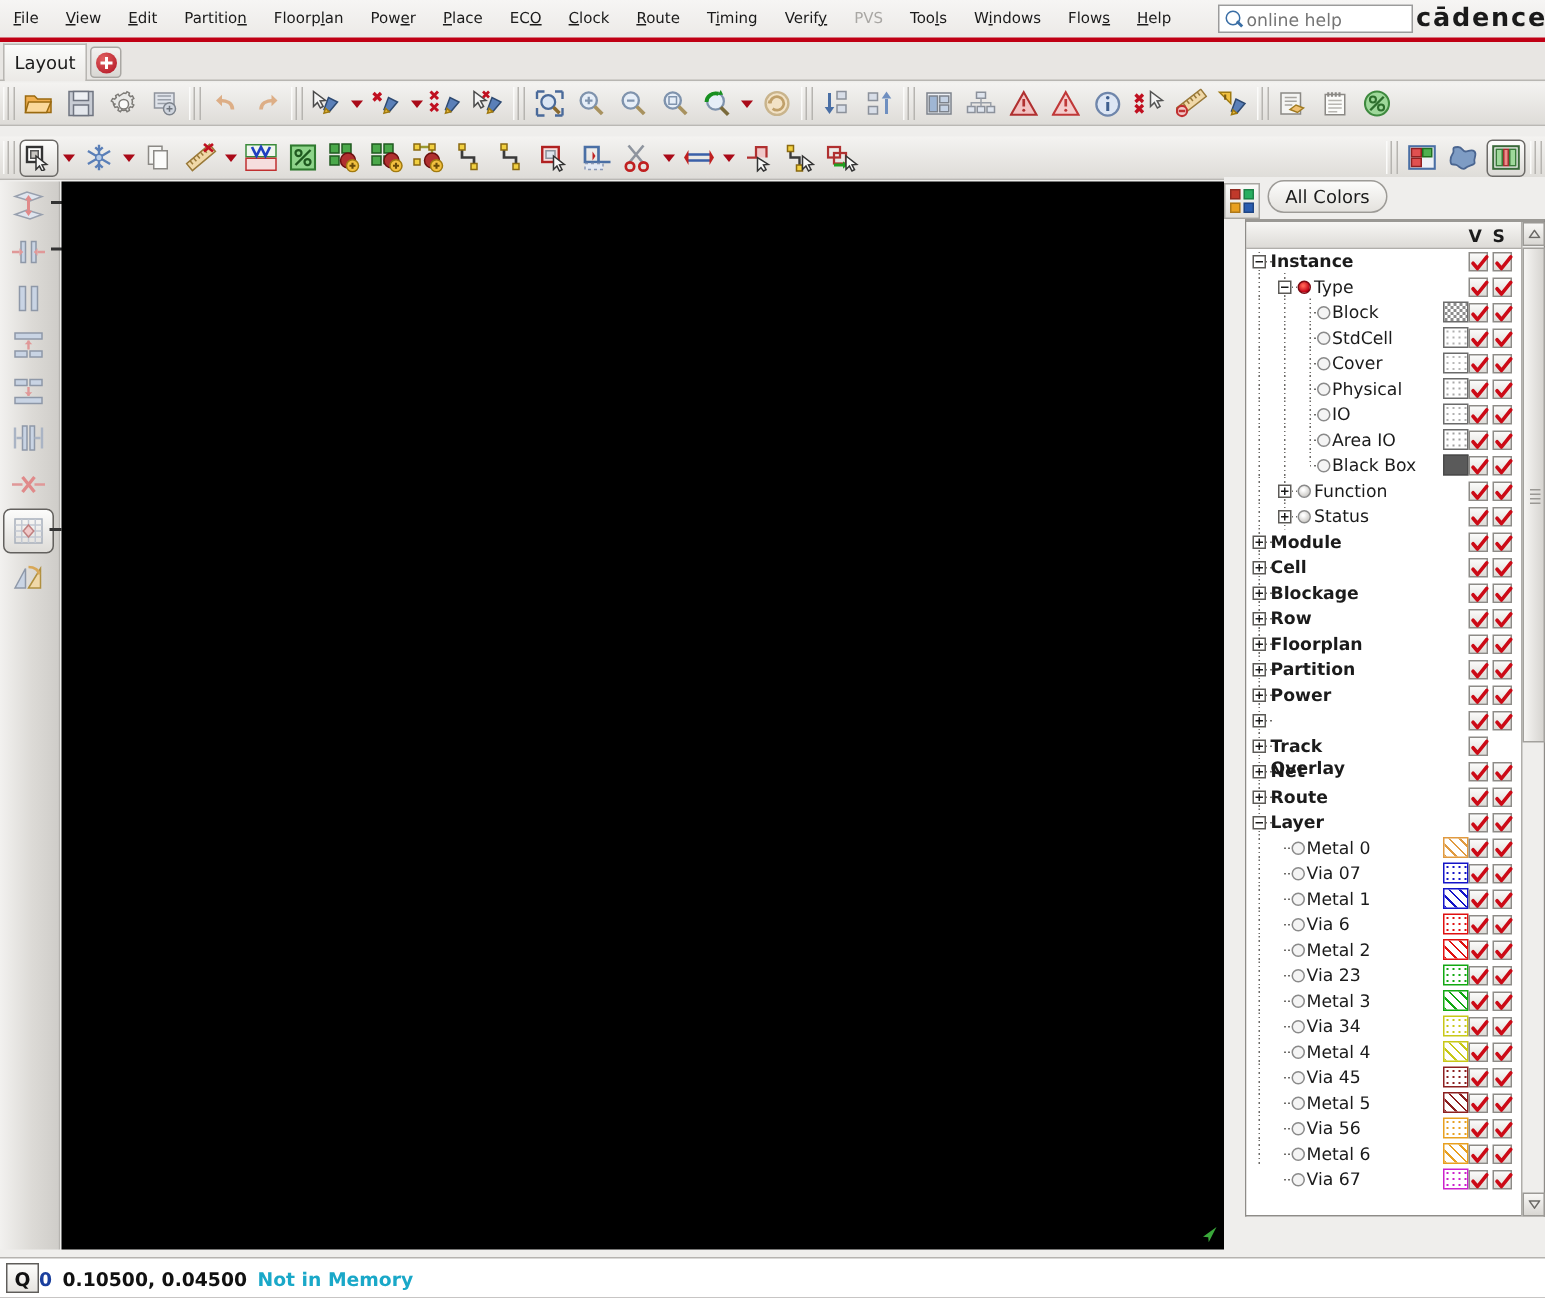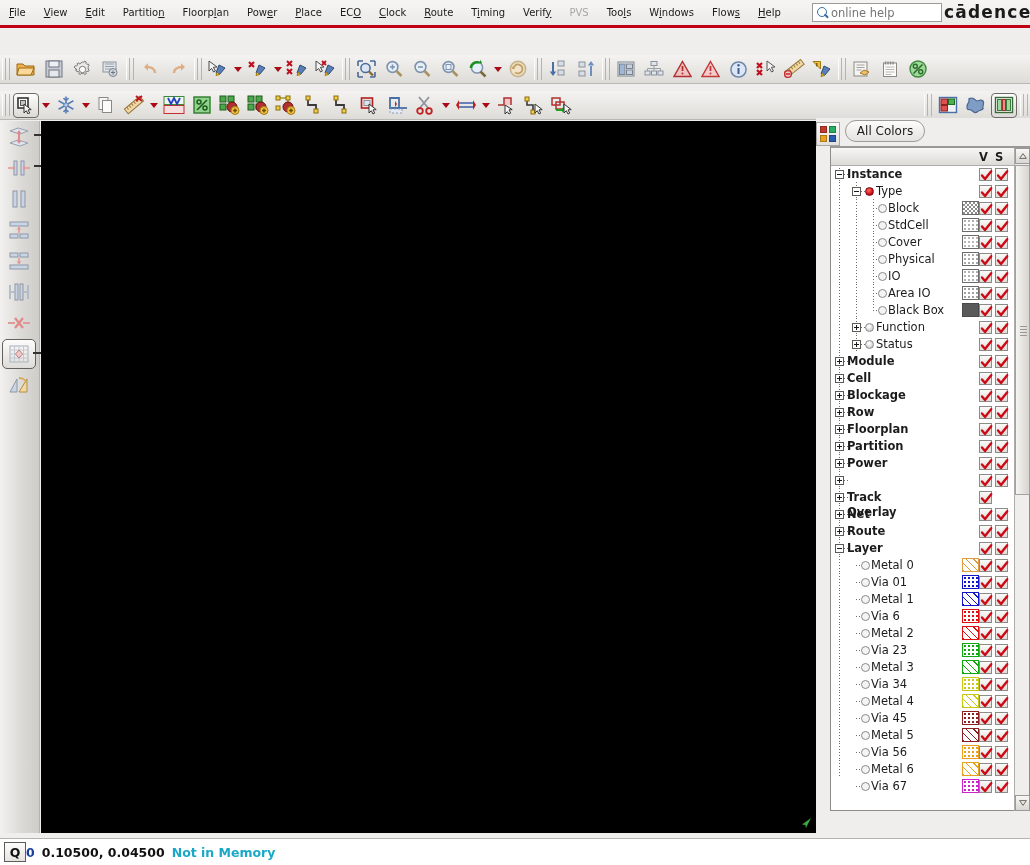--- a/index.html
+++ b/index.html
@@ -323,20 +323,28 @@
       <div class="menu-item"><u>H</u>elp</div>
     </div>
   <div class="menubar-red"></div>
 
   <div class="search-box">
     <span class="mag"></span>
     <input type="text" placeholder="online help" style="">
   </div>
   <div class="brand">cādence</div>
 
+  <div class="tabbar">
+    <div class="tab">
+      <span>Layout</span>
+    </div>
+    <div class="tab-add">
+      <span class="plus-circle"></span>
+    </div>
+  </div>
 
   <div class="toolbar row1">
     <div class="tb-sep"></div>
 
     <div class="tb-btn">
         <svg width="20" height="18" viewBox="0 0 20 18">
       <path d="M1 4h6l2 2h9v9H1z" fill="#f0b050" stroke="#9a6a10"></path>
       <path d="M3 8h15l-3 7H1z" fill="#fbd89a" stroke="#9a6a10"></path>
         </svg>
       </div>
@@ -1312,21 +1320,21 @@
             <div class="cbx s">
               <svg width="13" height="13" viewBox="0 0 13 13">
                 <path d="M2 6.5l3 3.5L11.2 2.2" fill="none" stroke="#cc0a16" stroke-width="2.4" stroke-linecap="round" stroke-linejoin="round"></path>
               </svg>
             </div>
           </div>
           <div class="trow">
             <div class="vline" style="left: 8px;"></div>
             <div class="hline" style="left: 25px; width: 8px;"></div>
             <div class="radio" style="left: 30px;"></div>
-            <span class="lbl" style="left: 40px;">Via 01</span>
+            <span class="lbl" style="left: 40px;">Via 07</span>
             <div class="swatch" style="background: radial-gradient(rgb(20, 20, 200) 34%, transparent 36%) 0% 0% / 4px 4px rgb(255, 255, 255); border-color: rgb(20, 20, 200);"></div>
             <div class="cbx v">
               <svg width="13" height="13" viewBox="0 0 13 13">
                 <path d="M2 6.5l3 3.5L11.2 2.2" fill="none" stroke="#cc0a16" stroke-width="2.4" stroke-linecap="round" stroke-linejoin="round"></path>
               </svg>
             </div>
             <div class="cbx s">
               <svg width="13" height="13" viewBox="0 0 13 13">
                 <path d="M2 6.5l3 3.5L11.2 2.2" fill="none" stroke="#cc0a16" stroke-width="2.4" stroke-linecap="round" stroke-linejoin="round"></path>
               </svg>

